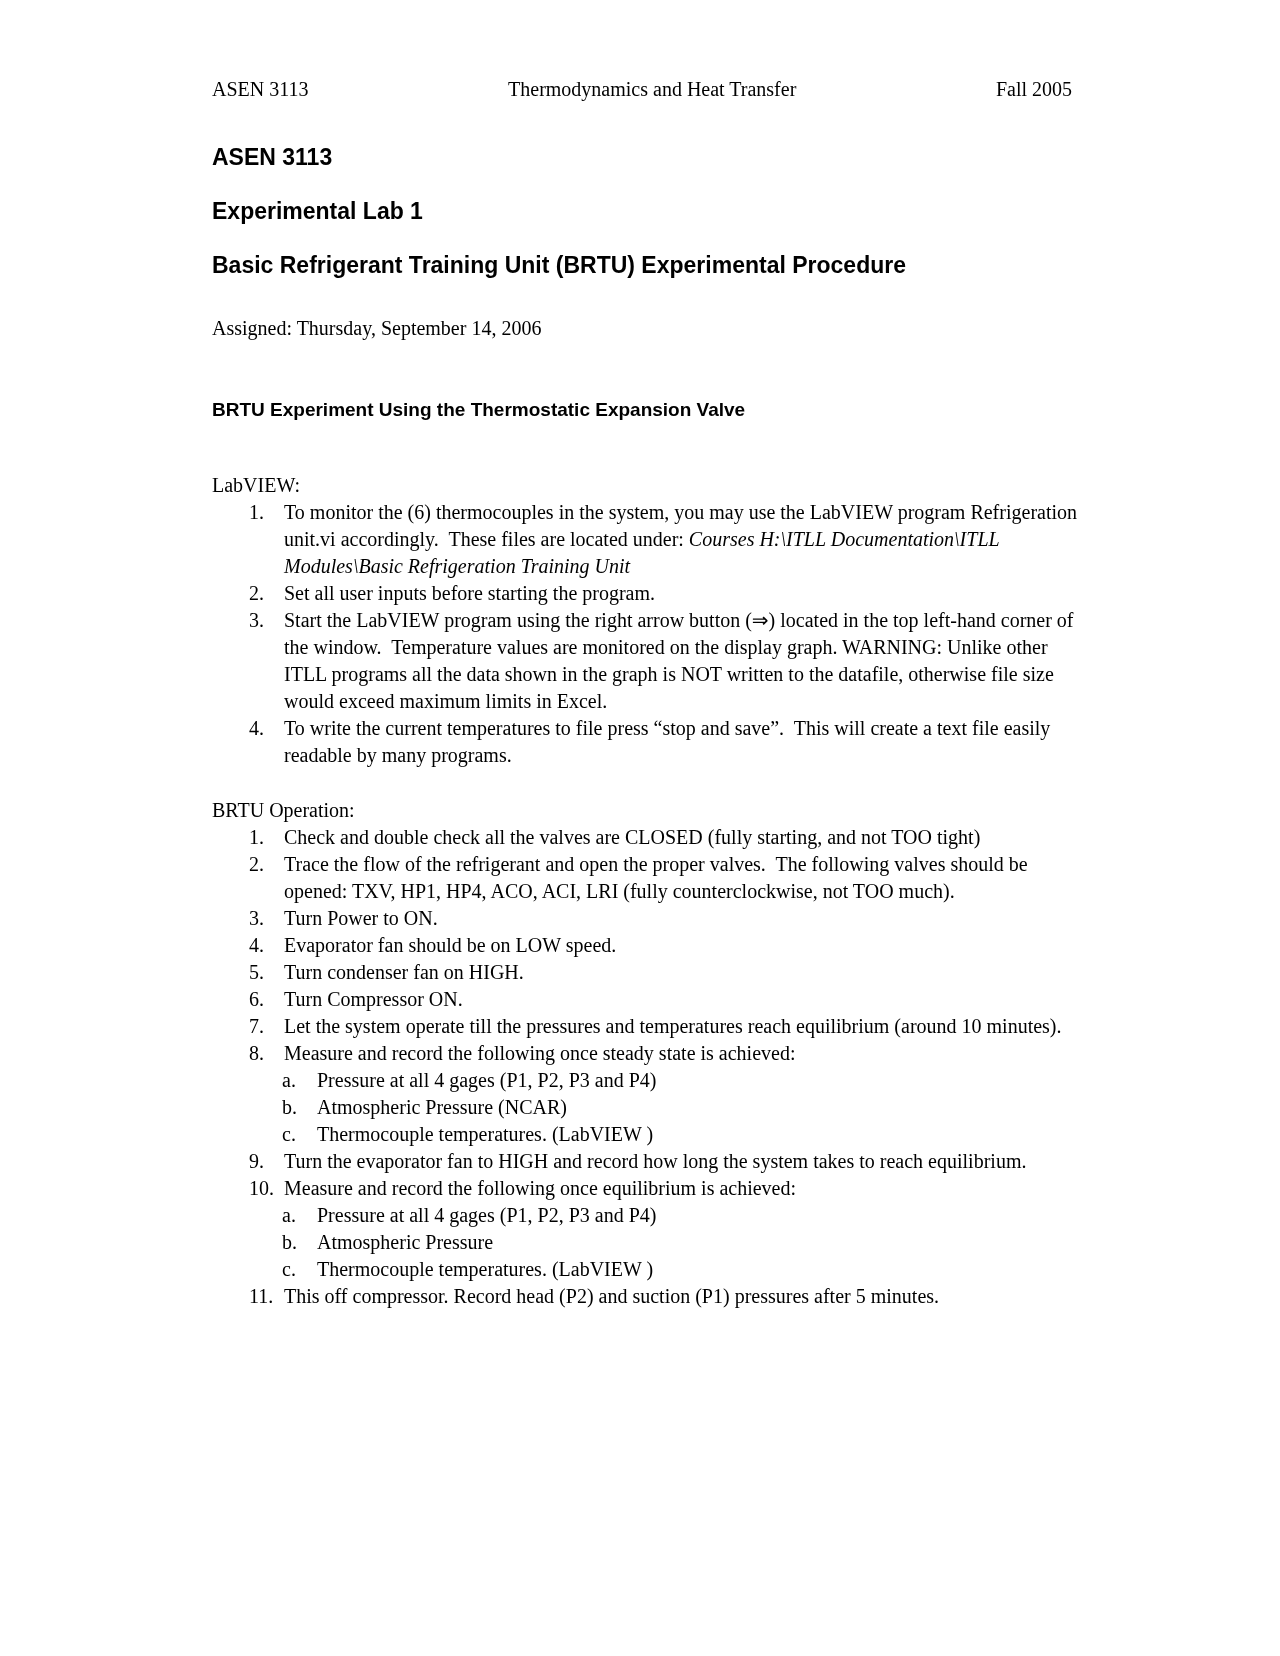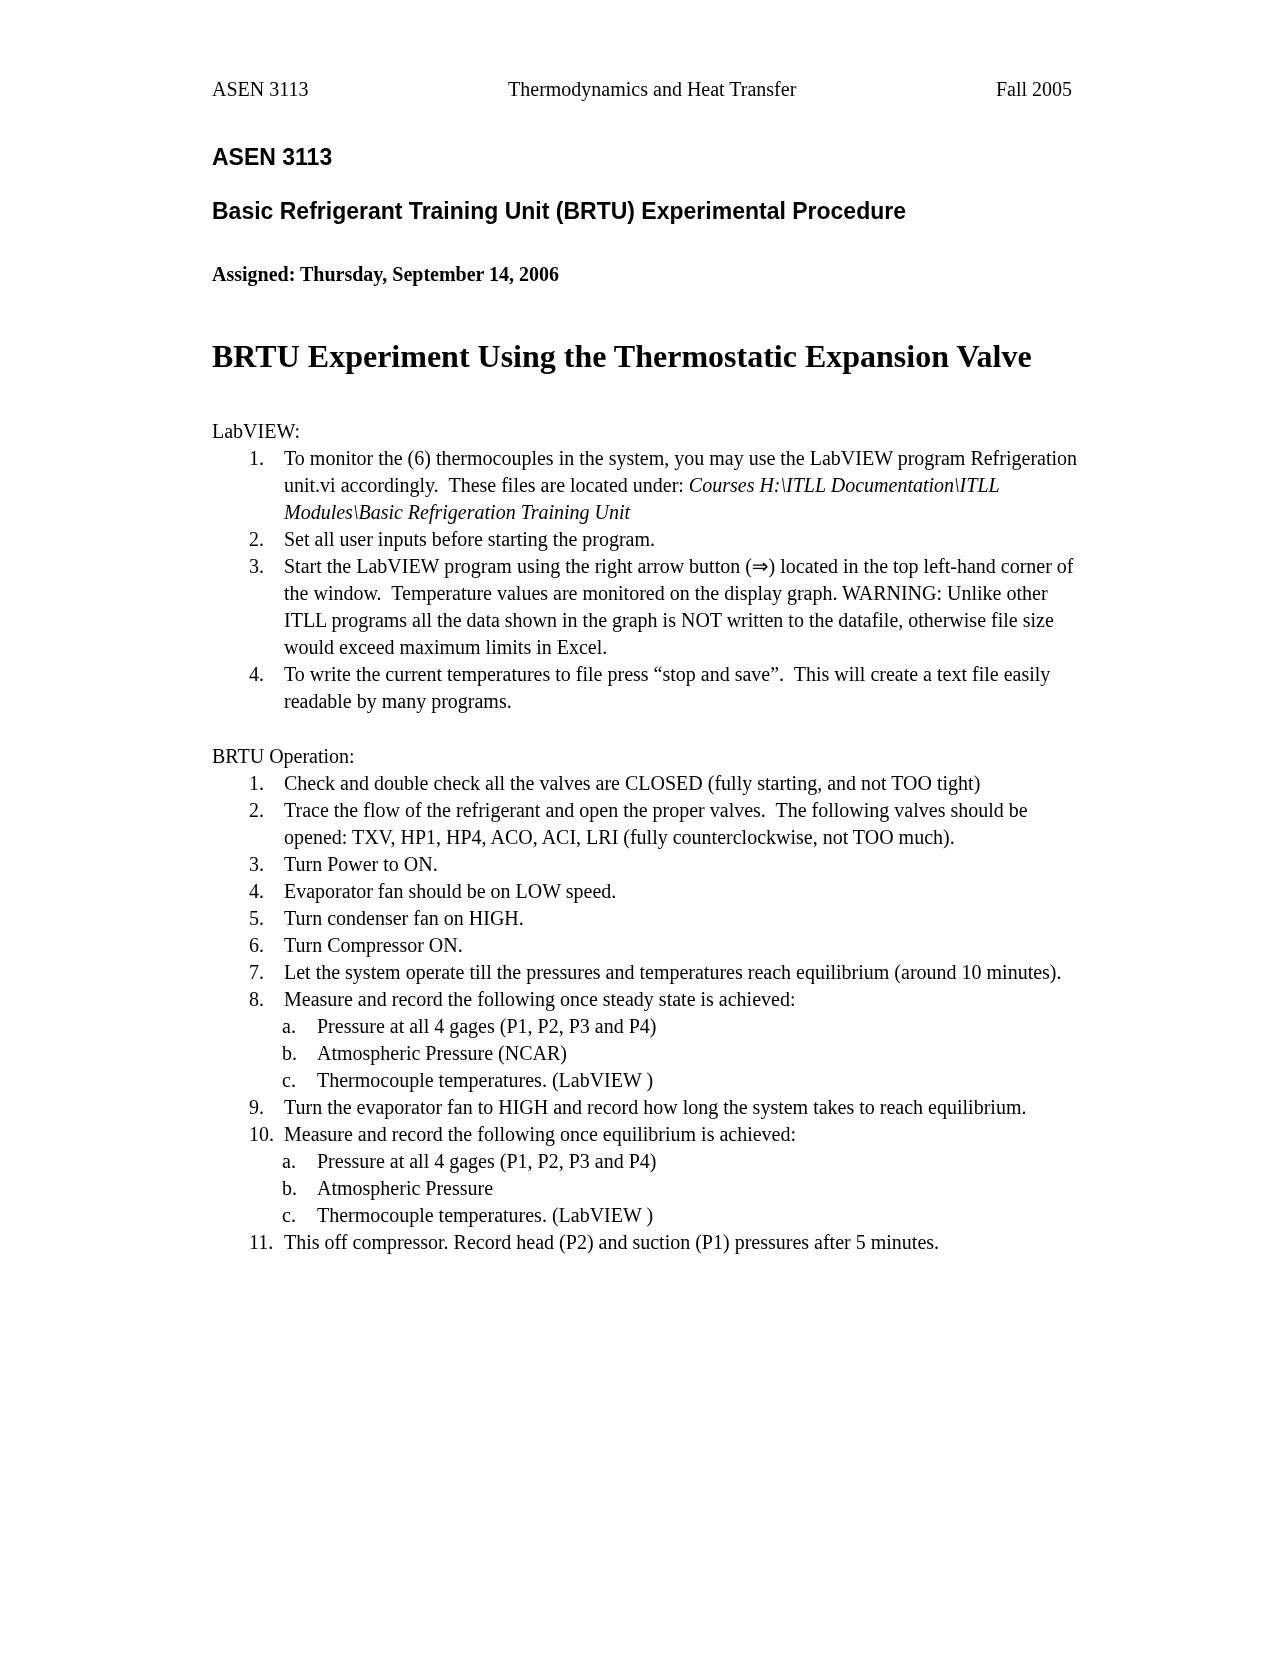--- a/index.html
+++ b/index.html
@@ -36,26 +36,25 @@
     line-height: 28px;
     margin: 0 0 26px 0;
   }
   .sans-heading.first {
     margin-top: 40px;
   }
   .assigned {
     font-size: 20px;
     line-height: 27px;
     margin: 36px 0 0 0;
+  }
+  .serif-heading {
+    font-family: Liberation Sans, sans-serif;
     font-weight: bold;
-  }
-  .serif-heading {
-    font-family: Liberation Serif, serif;
-    font-weight: bold;
-    font-size: 32px;
+    font-size: 19px;
     line-height: 32px;
     margin: 52px 0 0 0;
   }
   .sections {
     margin-top: 46px;
     width: 872px;
   }
   .section-heading {
     font-size: 20px;
     line-height: 27px;
@@ -100,20 +99,21 @@
 
 <div class="page">
 
   <div class="header">
     <span>ASEN 3113</span>
     <span>Thermodynamics and Heat Transfer</span>
     <span>Fall 2005</span>
   </div>
 
   <div class="sans-heading first">ASEN 3113</div>
+  <div class="sans-heading">Experimental Lab 1</div>
   <div class="sans-heading">Basic Refrigerant Training Unit (BRTU) Experimental Procedure</div>
 
   <p class="assigned">Assigned: Thursday, September 14, 2006</p>
 
   <div class="serif-heading">BRTU Experiment Using the Thermostatic Expansion Valve</div>
 
   <div class="sections" id="sections">
       <div class="section">
         <div class="section-heading"><span class="b">LabVIEW</span><span>:</span></div>
         <div class="list">

